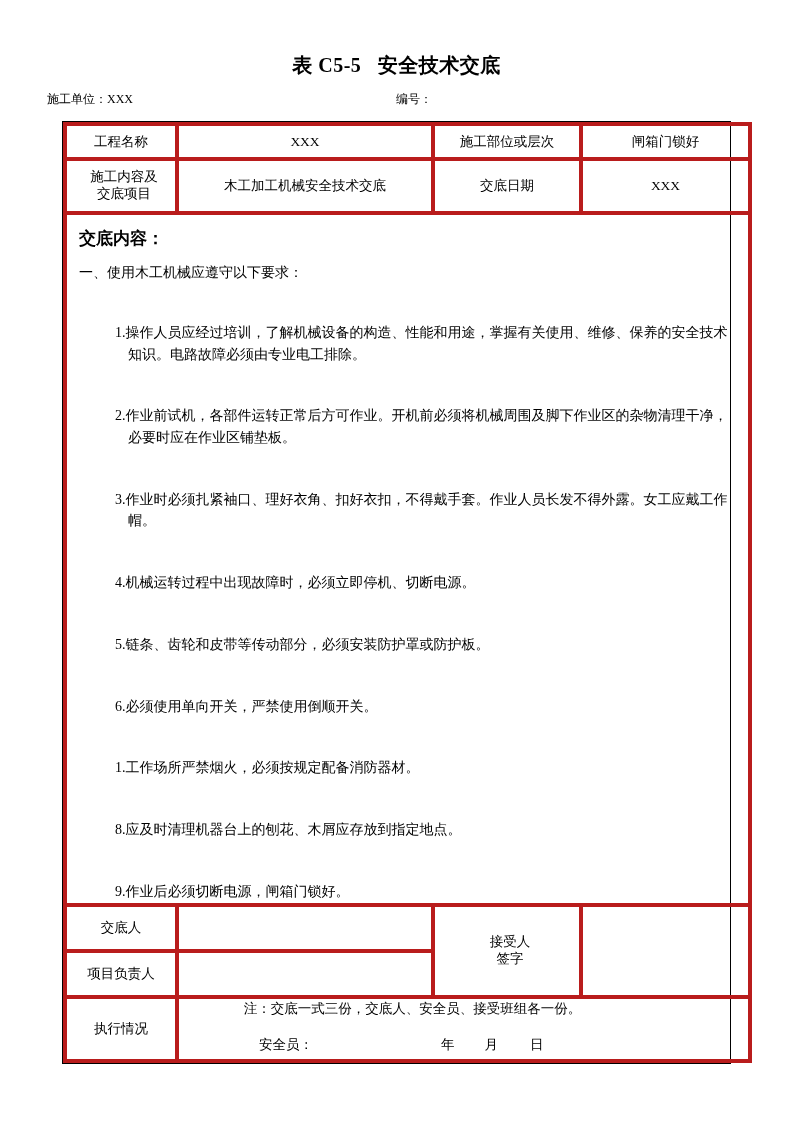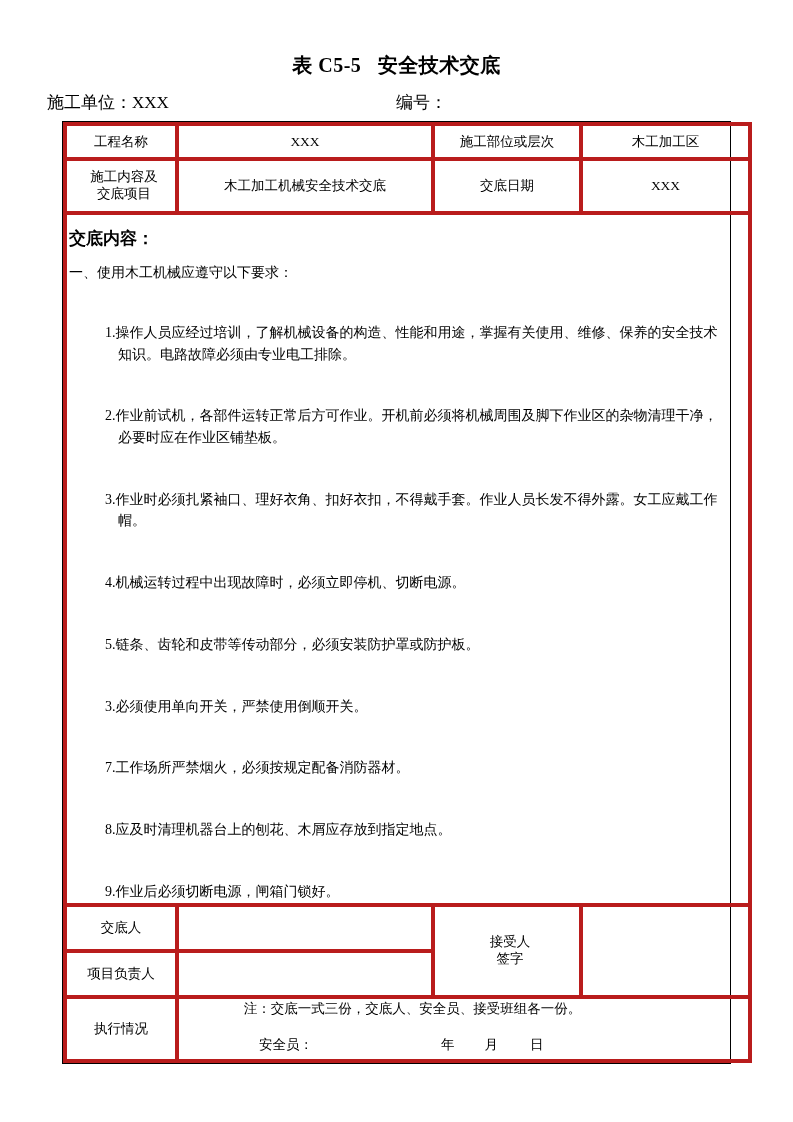--- a/index.html
+++ b/index.html
@@ -32,21 +32,21 @@
     font-size: 20px;
     font-weight: bold;
     letter-spacing: 0.5px;
   }
   .doc-title .tnum { font-family: "Liberation Serif", serif; }
 
   
   .subline {
     position: absolute;
     top: 91px;
-    font-size: 17px;
+    font-size: 12px;
     white-space: nowrap;
   }
   .subline.left { left: 47px; }
   .subline.right { left: 396px; }
 
   
   .frame {
     position: absolute;
     left: 62px;
     top: 121px;
@@ -80,21 +80,21 @@
   .two-line { line-height: 1.25; margin-left: 6px; }
 
   
   .content-cell {
     height: 645px;
     vertical-align: top !important;
     text-align: left !important;
     padding: 0 !important;
   }
   .content-inner {
-    padding: 10px 12px 0 0;
+    padding: 10px 12px 0 10px;
   }
   .content-title {
     font-size: 17px;
     font-weight: bold;
     margin: 2px 0 14px 2px;
   }
   .section-head {
     font-size: 14px;
     margin: 0 0 16px 2px;
   }
@@ -163,21 +163,21 @@
   </div>
 
   <div class="frame">
     <table class="grid">
       <tbody>
 
         <tr class="hdr-r1">
           <td class="c-label">工程名称</td>
           <td class="c-val1">XXX</td>
           <td class="c-label2">施工部位或层次</td>
-          <td class="c-val2">木工加工区</td>
+          <td class="c-val2">闸箱门锁好</td>
         </tr>
 
         <tr class="hdr-r2">
           <td class="c-label">
             <div class="two-line">
               <div>施工内容及</div>
               <div>交底项目</div>
             </div>
           </td>
           <td class="c-val1">木工加工机械安全技术交底</td>
@@ -189,22 +189,22 @@
           <td class="content-cell" colspan="4">
             <div class="content-inner">
               <div class="content-title">交底内容：</div>
               <div class="section-head">一、使用木工机械应遵守以下要求：</div>
               <ol class="req-list">
                 <li>1.操作人员应经过培训，了解机械设备的构造、性能和用途，掌握有关使用、维修、保养的安全技术知识。电路故障必须由专业电工排除。</li>
                 <li>2.作业前试机，各部件运转正常后方可作业。开机前必须将机械周围及脚下作业区的杂物清理干净，必要时应在作业区铺垫板。</li>
                 <li>3.作业时必须扎紧袖口、理好衣角、扣好衣扣，不得戴手套。作业人员长发不得外露。女工应戴工作帽。</li>
                 <li>4.机械运转过程中出现故障时，必须立即停机、切断电源。</li>
                 <li>5.链条、齿轮和皮带等传动部分，必须安装防护罩或防护板。</li>
-                <li>3.必须使用单向开关，严禁使用倒顺开关。</li>
-                <li>7.工作场所严禁烟火，必须按规定配备消防器材。</li>
+                <li>6.必须使用单向开关，严禁使用倒顺开关。</li>
+                <li>1.工作场所严禁烟火，必须按规定配备消防器材。</li>
                 <li>8.应及时清理机器台上的刨花、木屑应存放到指定地点。</li>
                 <li>9.作业后必须切断电源，闸箱门锁好。</li>
               </ol>
             </div>
           </td>
         </tr>
 
         <tr class="sig-r">
           <td class="sig-label">交底人</td>
           <td class="sig-blank"></td>

